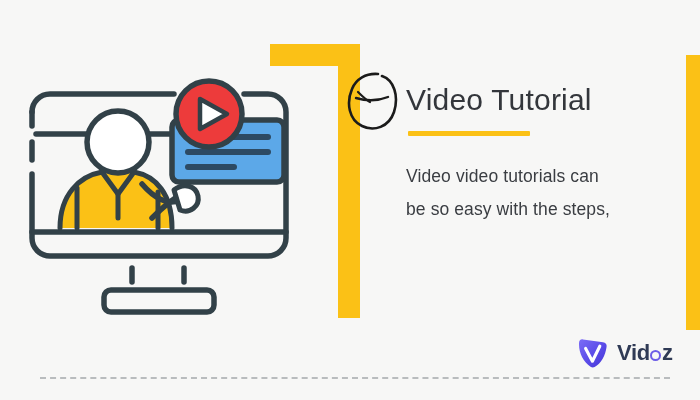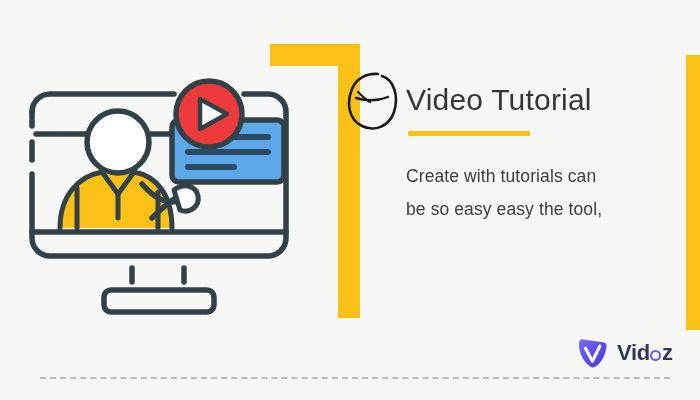--- a/index.html
+++ b/index.html
@@ -216,22 +216,22 @@
             <path d="M12 28 C22 31 34 31 44 27" stroke-width="2.4"></path>
             <path d="M14 22 C18 26 22 30 26 32" stroke-width="2.2"></path>
           </g>
         </svg>
       </span>
       <h1 class="page-title">Video Tutorial</h1>
       <div class="title-underline"></div>
     </div>
 
     <p class="body-copy">
-      <span class="ln">Create with tutorials can</span>
-      <span class="ln">be so easy easy the tool,</span>
+      <span class="ln">Video video tutorials can</span>
+      <span class="ln">be so easy with the steps,</span>
     </p>
   </div>
 
   <div class="logo">
     <span>
       <svg class="logo-mark" viewBox="0 0 34 34" xmlns="http://www.w3.org/2000/svg">
         <defs>
           <linearGradient id="lg" x1="0" y1="0" x2="1" y2="1">
             <stop offset="0%" stop-color="#7B6CF6"></stop>
             <stop offset="55%" stop-color="#5A4BE8"></stop>

